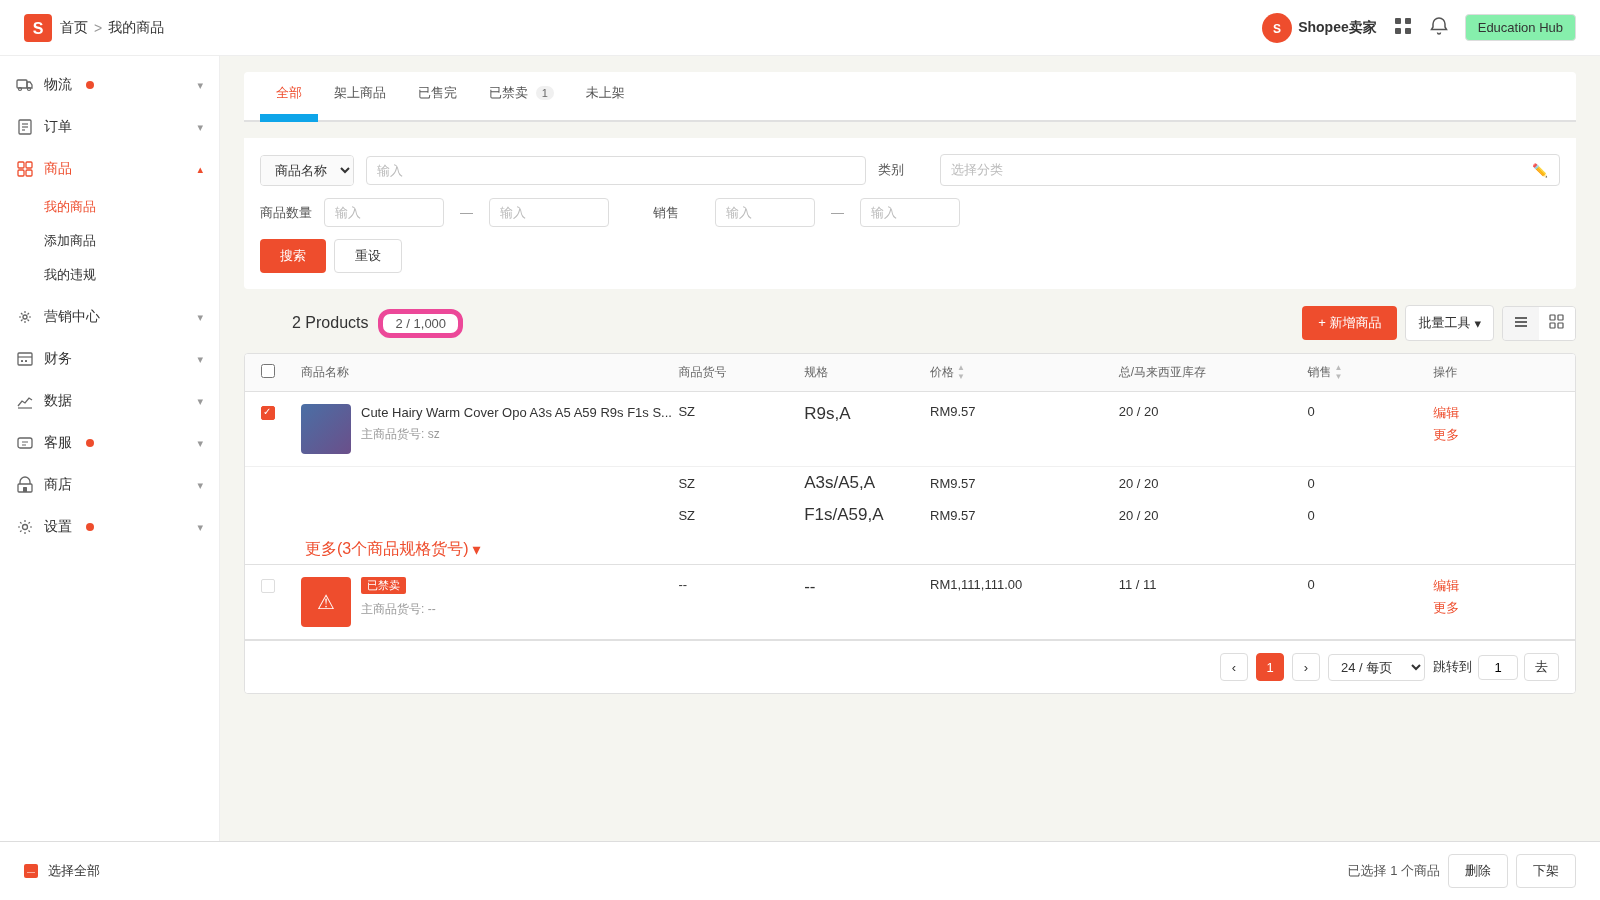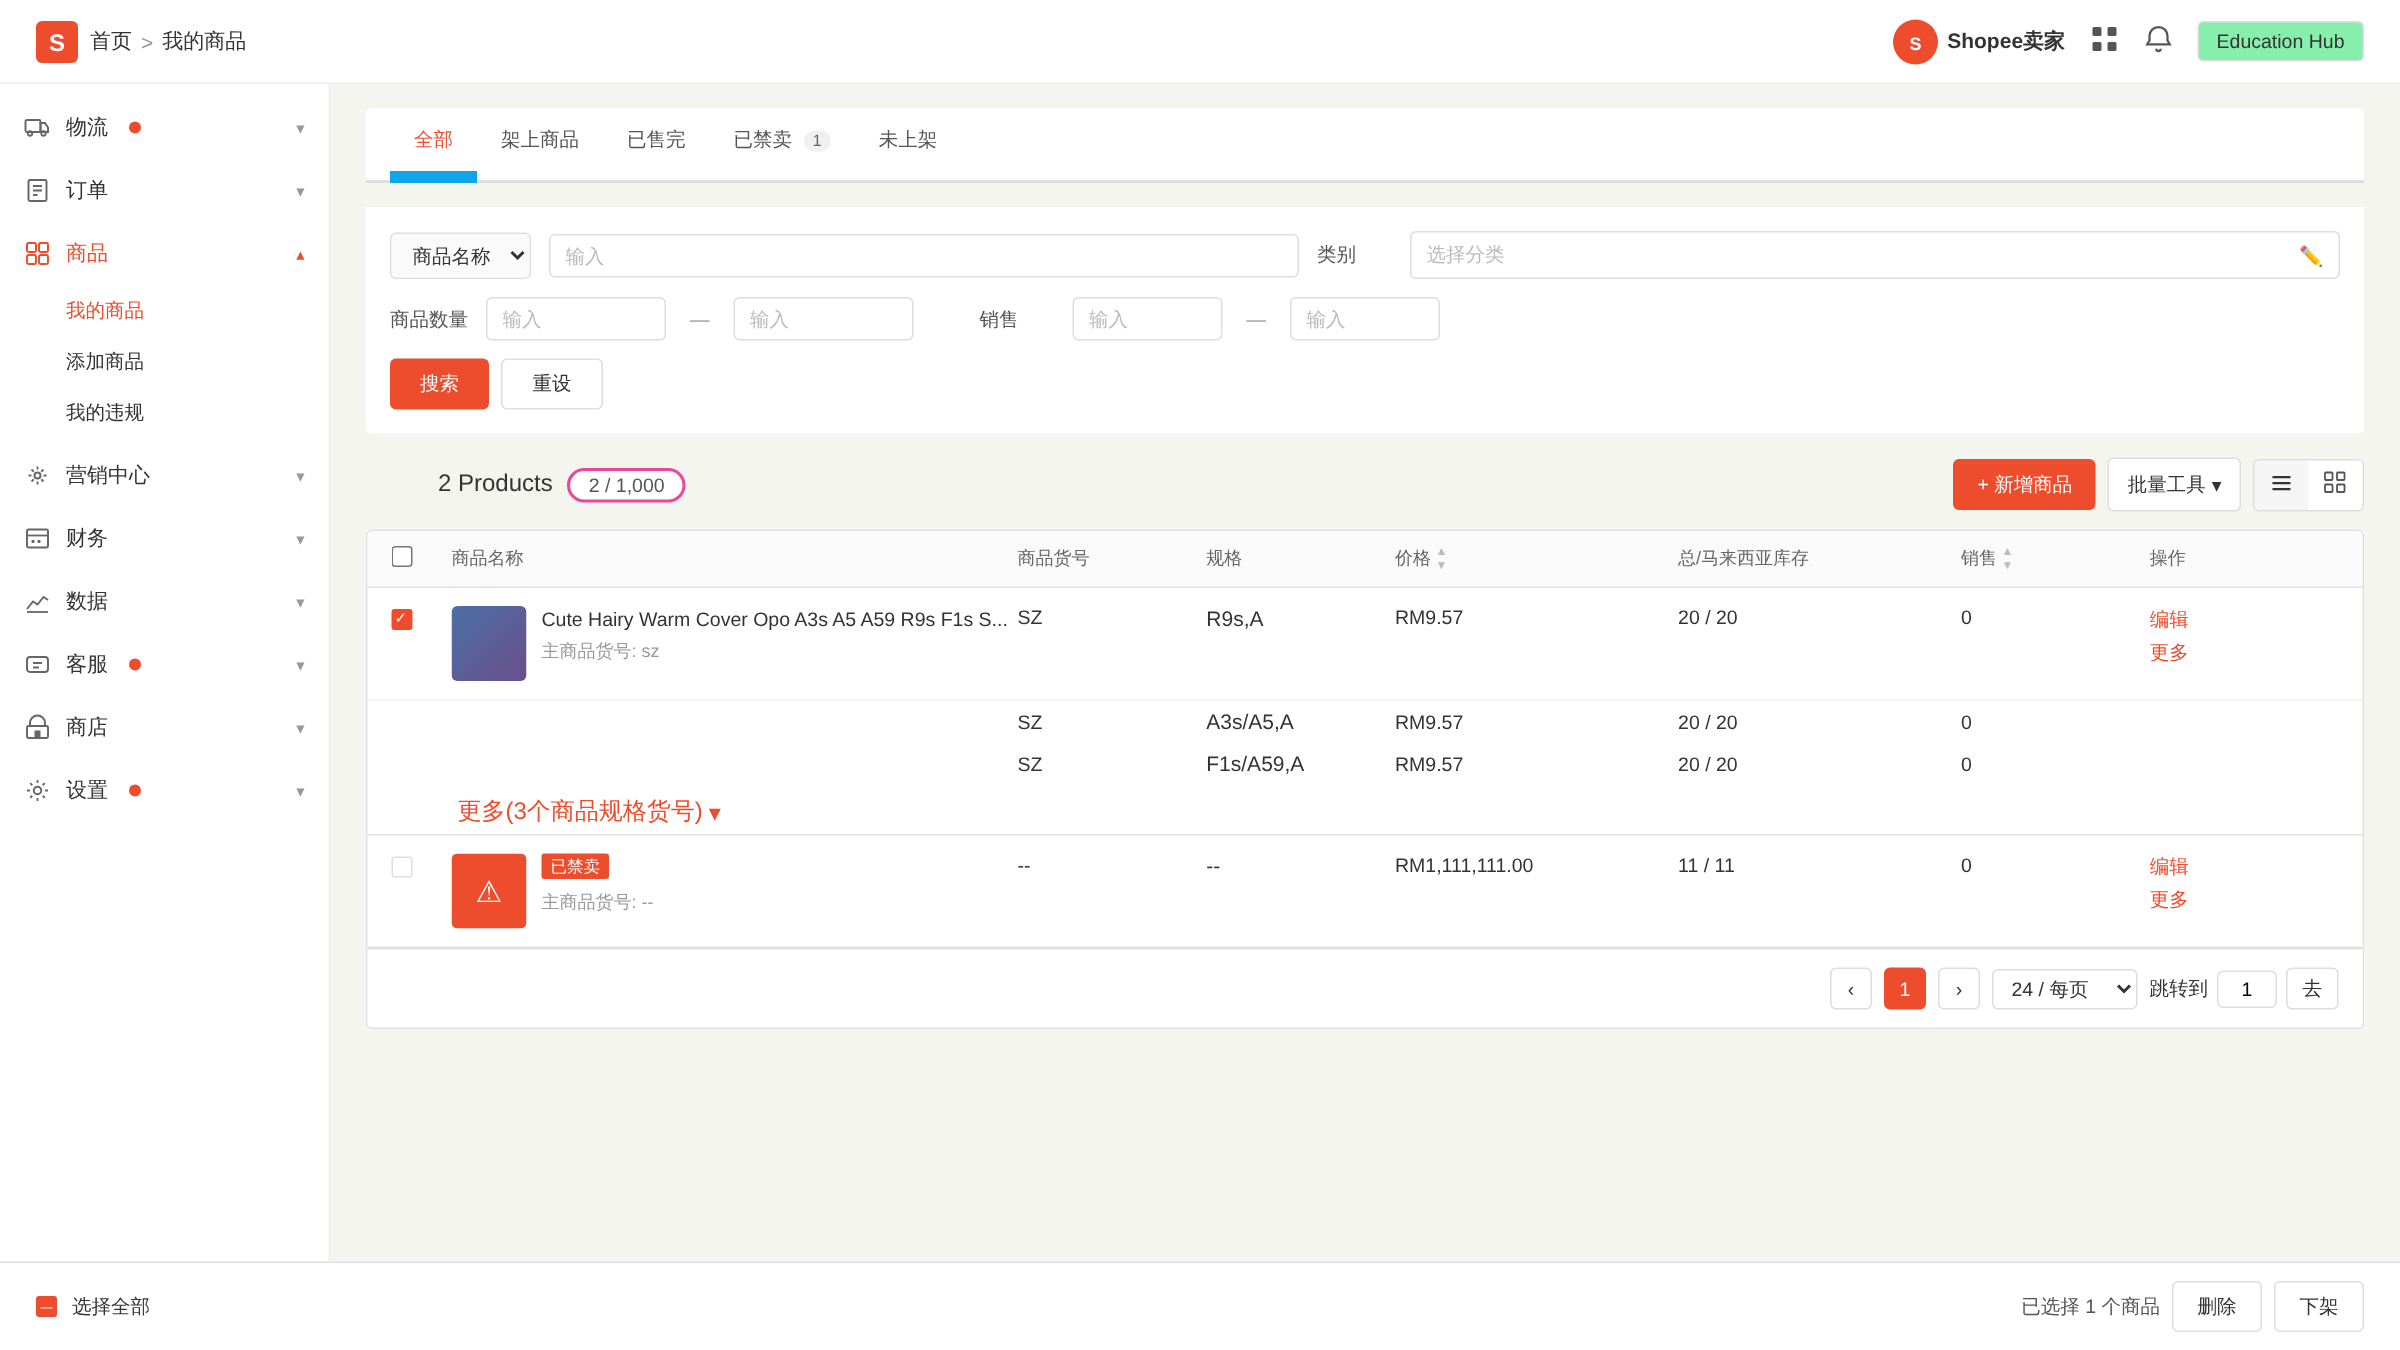--- a/index.html
+++ b/index.html
@@ -286,21 +286,21 @@
       gap: 10px;
     }
     .product-count-label {
       font-size: 16px;
       font-weight: 400;
       color: #333;
       margin-left: 48px;
     }
     .product-count-badge {
       background: #fff;
-      border: 2px solid #ec4899;
+      border: 5px solid #ec4899;
       border-radius: 12px;
       padding: 2px 12px;
       font-size: 13px;
       color: #555;
     }
     .product-actions {
       display: flex;
       align-items: center;
       gap: 8px;
     }
@@ -447,21 +447,21 @@
       font-size: 11px;
       padding: 1px 6px;
       border-radius: 2px;
       margin-bottom: 4px;
     }
     .variant-cell {
       font-size: 13px;
       color: #333;
     }
     .promotion-cell {
-      font-size: 14px;
+      font-size: 17px;
       color: #333;
     }
     .price-cell {
       font-size: 13px;
       color: #333;
     }
     .stock-cell {
       font-size: 13px;
       color: #333;
     }

